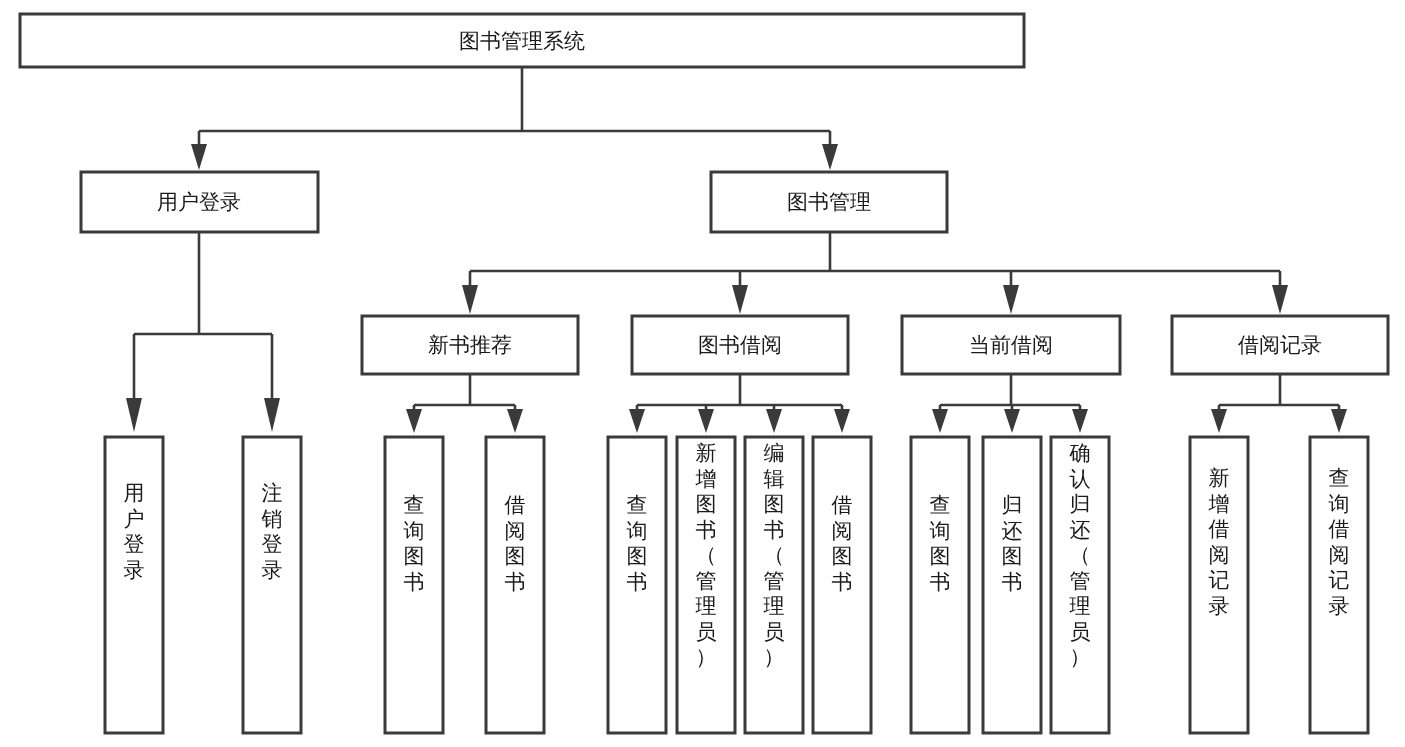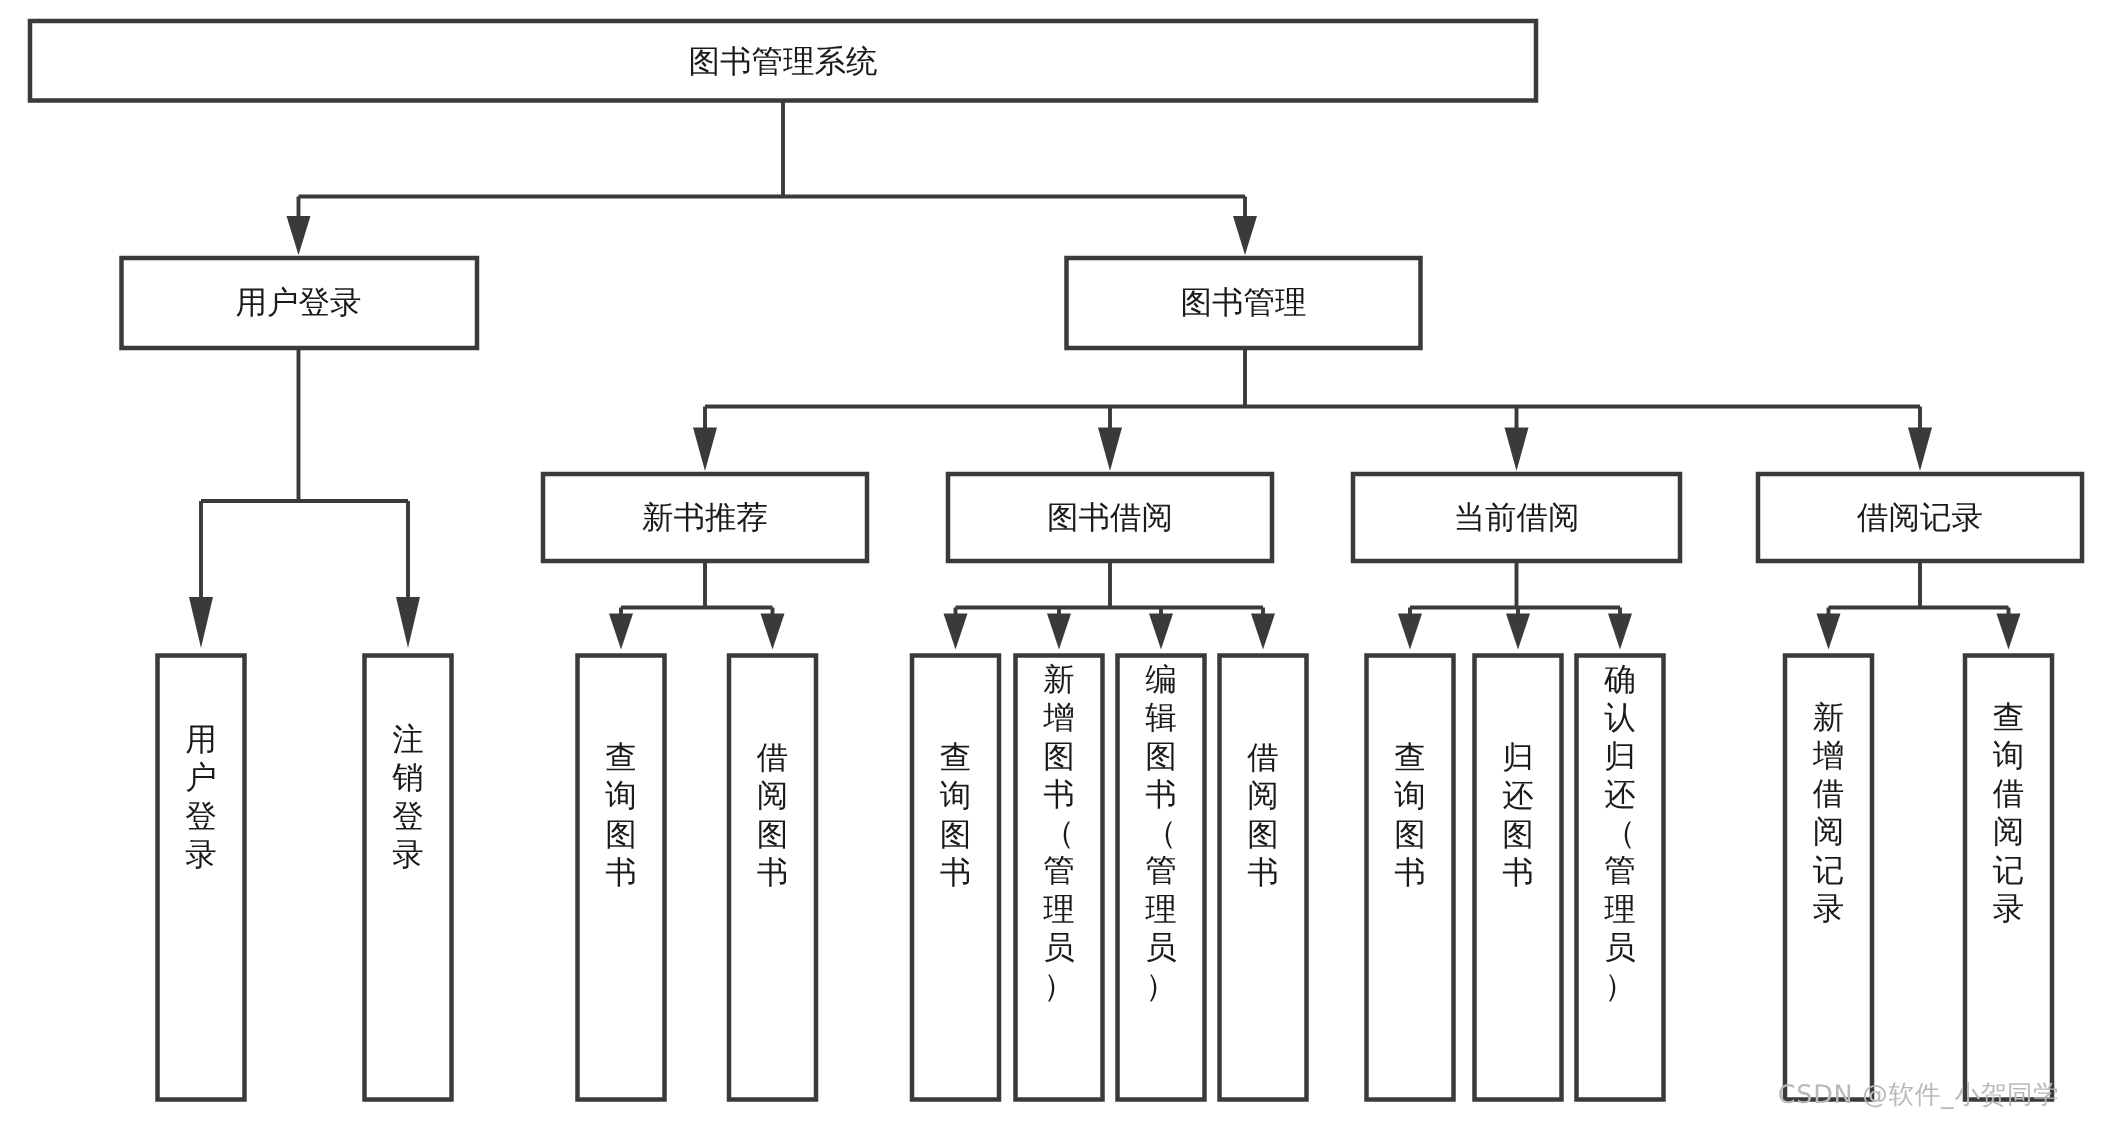--- a/index.html
+++ b/index.html
@@ -226,15 +226,14 @@
       <rect class="node-box" x="1190" y="437" width="58" height="296"></rect>
       <text class="node-label-v" x="1219" y="485"><tspan x="1219" y="485">新</tspan><tspan x="1219" y="510.5">增</tspan><tspan x="1219" y="536">借</tspan><tspan x="1219" y="561.5">阅</tspan><tspan x="1219" y="587">记</tspan><tspan x="1219" y="612.5">录</tspan></text>
     </g>
     <g>
       <rect class="node-box" x="1310" y="437" width="58" height="296"></rect>
       <text class="node-label-v" x="1339" y="485"><tspan x="1339" y="485">查</tspan><tspan x="1339" y="510.5">询</tspan><tspan x="1339" y="536">借</tspan><tspan x="1339" y="561.5">阅</tspan><tspan x="1339" y="587">记</tspan><tspan x="1339" y="612.5">录</tspan></text>
     </g>
 
   </svg>
 
-  <div class="watermark">CSDN @软件_小贺同学</div>
 
 </div>
 
 </body></html>

